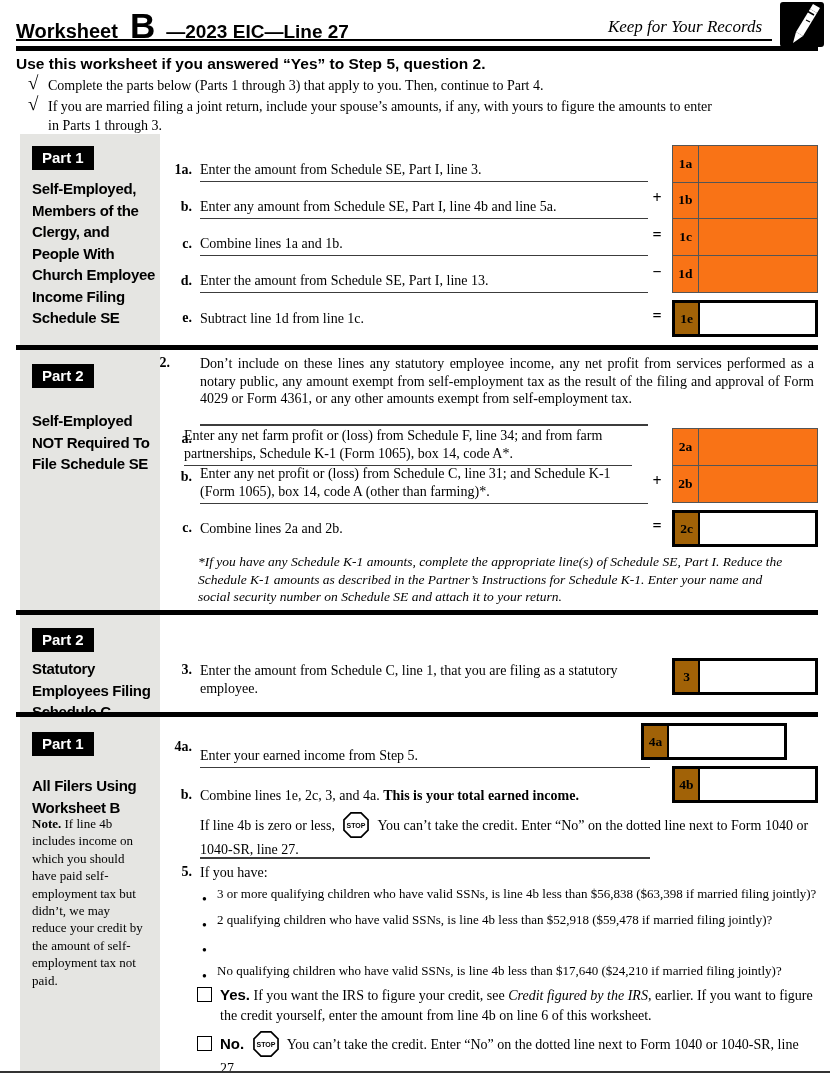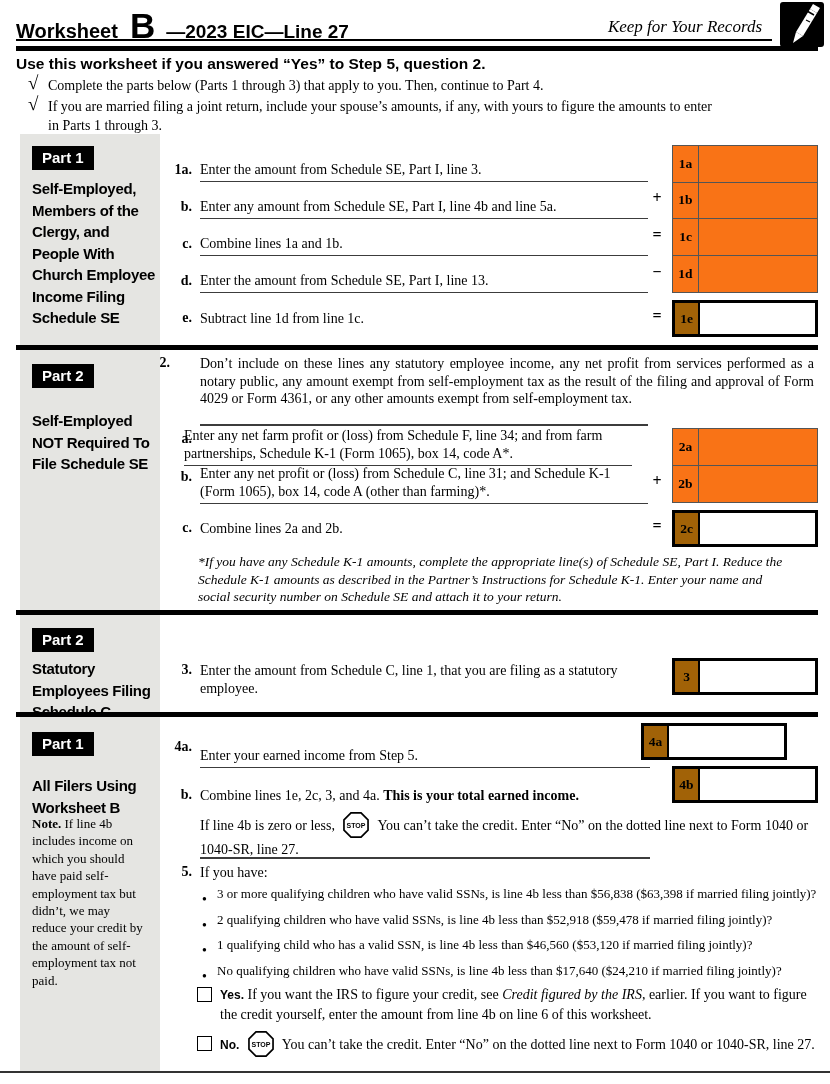--- a/index.html
+++ b/index.html
@@ -45,21 +45,21 @@
           justify-content:center;font-weight:bold;font-size:13.5px;box-sizing:border-box;}
   .bval{flex:1;}
   .bthick{width:146px;height:37px;border:3px solid #000;display:flex;box-sizing:border-box;background:#fff;}
   .bthick .blabel{width:25px;background:#a16207;border-right:2.5px solid #000;}
   .op{width:18px;text-align:center;font-weight:bold;font-size:16px;}
   
   .bullets{font-size:13px;line-height:20.5px;}
   .bullet{display:flex;}
   .bullet .dot{width:15px;font-size:8px;padding-top:5px;}
   .checkbox{width:13px;height:13px;border:1.6px solid #000;display:inline-block;background:#fff;}
-  .ynlabel{font-family:"Liberation Sans",sans-serif;font-weight:bold;font-size:12px;}
+  .ynlabel{font-family:"Liberation Sans",sans-serif;font-weight:bold;font-size:15px;}
   .yn-text{font-size:14px;line-height:20px;}
   .stopsvg{vertical-align:-9px;margin:0 4px;}
 </style>
 </head>
 <body>
 
 <div class="sheet">
 
   <div class="abs titlebar">
     <span class="sans hd-worksheet">Worksheet</span>
@@ -237,21 +237,20 @@
         <div class="bullet">
             <span class="dot">●</span>
             <span>3 or more qualifying children who have valid SSNs, is line 4b less than $56,838 ($63,398 if married filing jointly)?</span>
           </div>
         <div class="bullet">
             <span class="dot">●</span>
             <span>2 qualifying children who have valid SSNs, is line 4b less than $52,918 ($59,478 if married filing jointly)?</span>
           </div>
         <div class="bullet">
             <span class="dot">●</span>
-            <span>1 qualifying child who has a valid SSN, is line 4b less than $46,560 ($53,120 if married filing jointly)?</span>
           </div>
         <div class="bullet">
             <span class="dot">●</span>
             <span>No qualifying children who have valid SSNs, is line 4b less than $17,640 ($24,210 if married filing jointly)?</span>
           </div>
       </div>
 
       <span class="abs checkbox" style="left:197px;top:270px;"></span>
       <div class="abs yn-text" style="left:220px;top:268px;width:598px;">
         <span class="ynlabel">Yes.</span><span> If you want the IRS to figure your credit, see </span><i>Credit figured by the IRS</i><span>, earlier. If you want to figure the credit yourself, enter the amount from line 4b on line 6 of this worksheet.</span>

